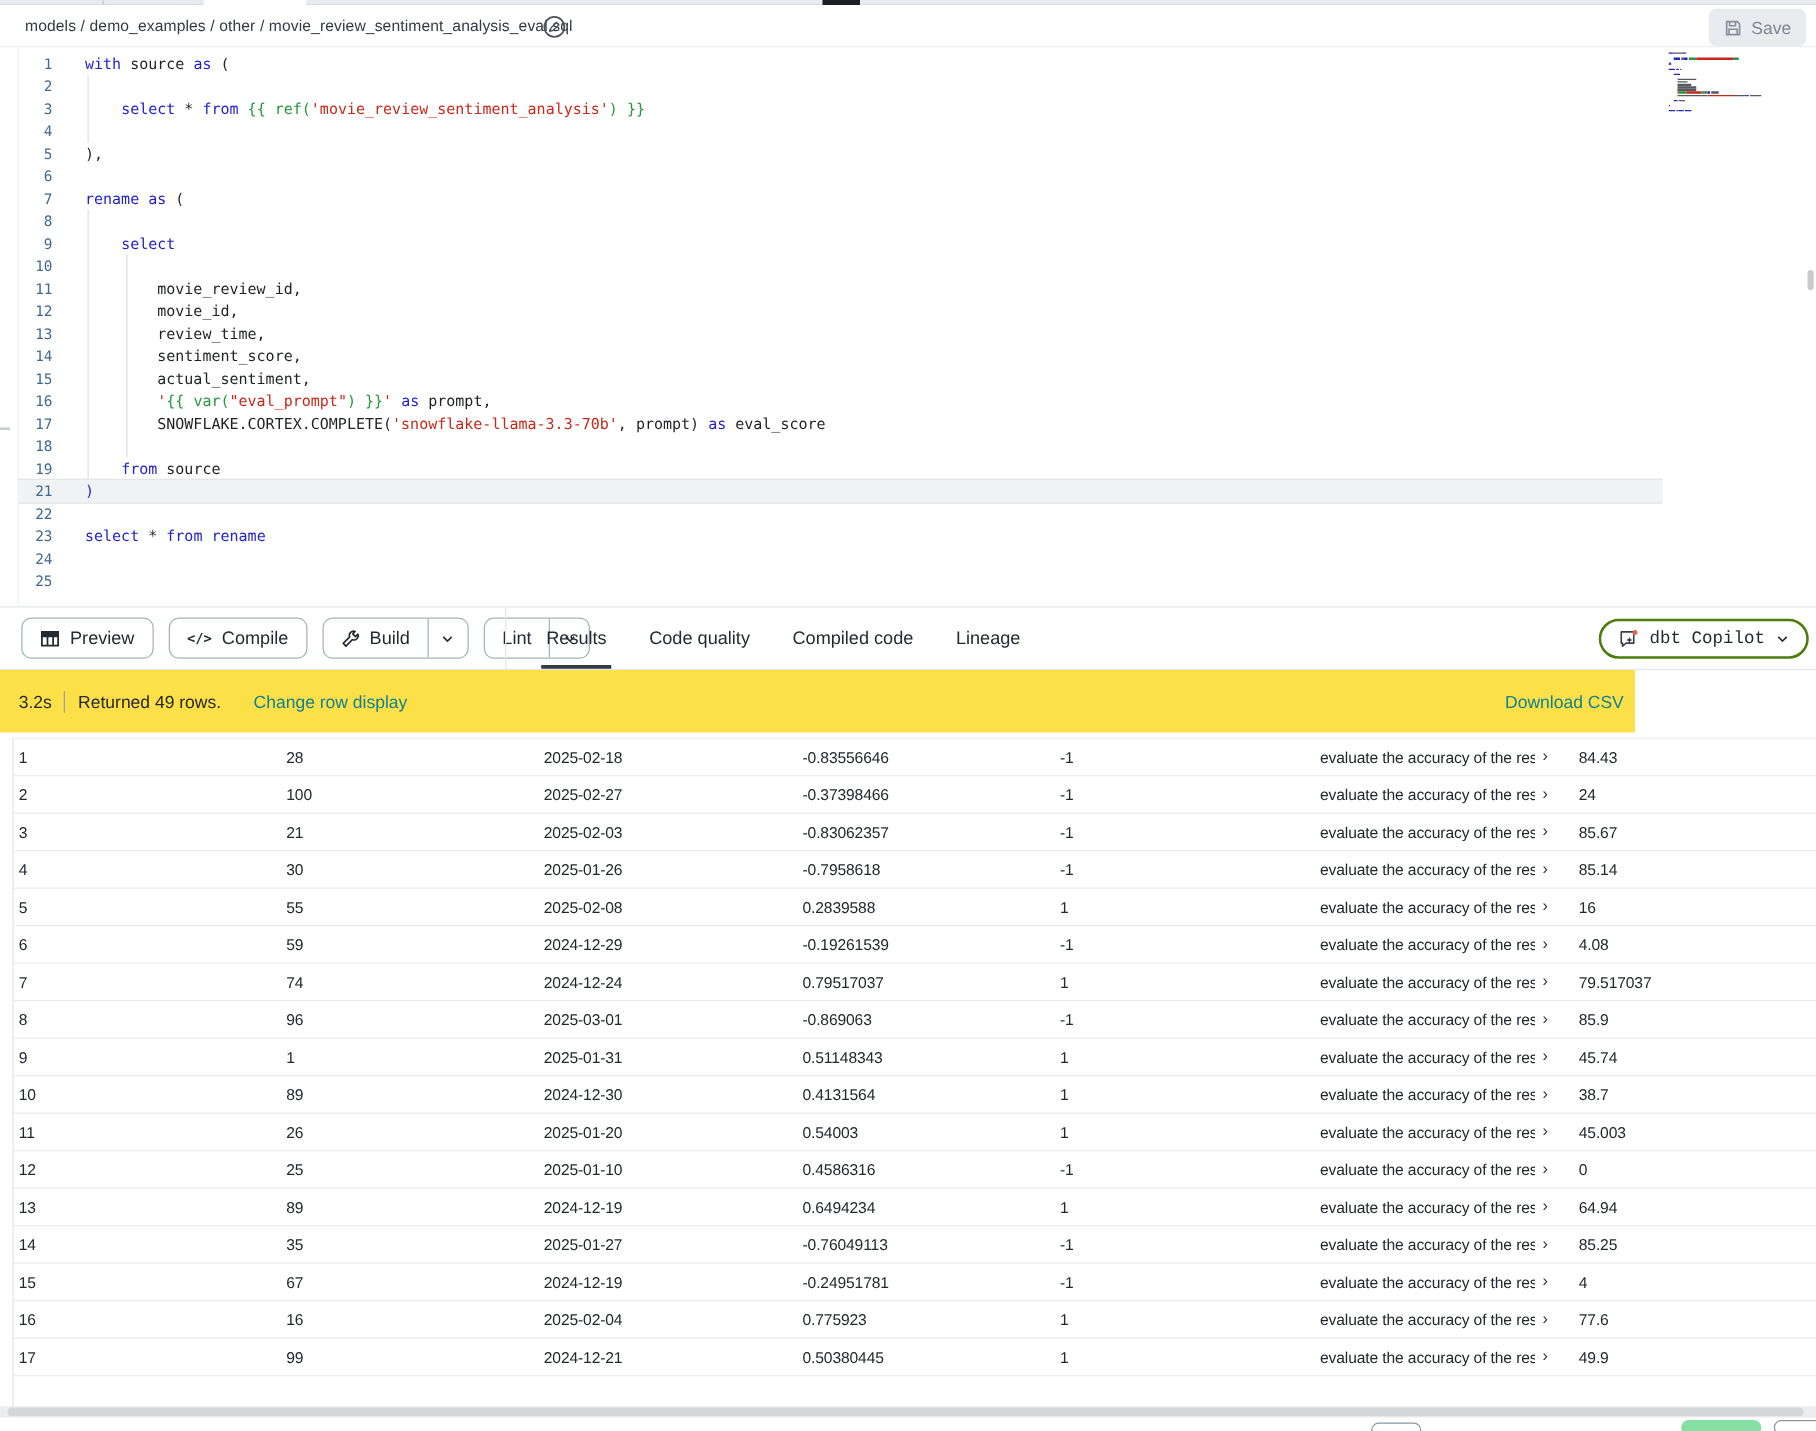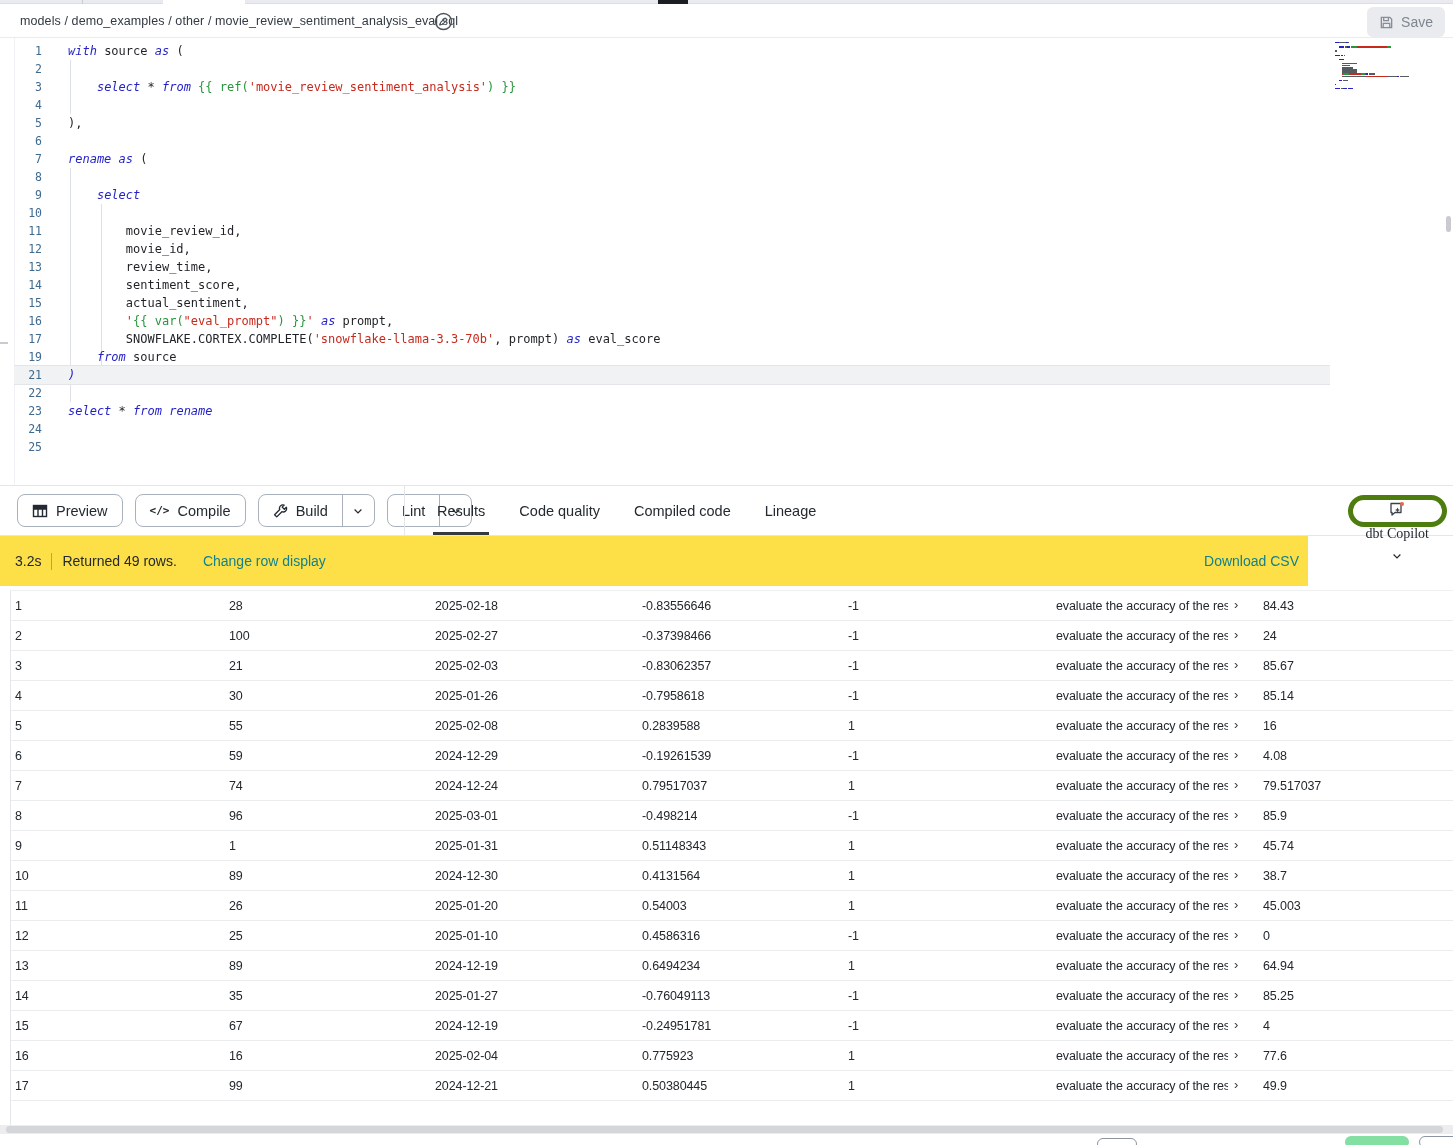--- a/index.html
+++ b/index.html
@@ -27,21 +27,21 @@
   
   .editor{position:absolute;left:0;top:38px;width:1453px;height:447px;background:#fff;overflow:hidden;
     font-family:"DejaVu Sans Mono","Liberation Mono",monospace;font-size:12px;line-height:18px;}
   .editor .leftrail{position:absolute;left:14px;top:0;bottom:0;width:1px;background:#f0f1f4;}
   .code-lines{position:absolute;left:0;top:4px;right:0;}
   .cm-line{position:relative;height:18px;white-space:pre;}
   .cm-line.active::before{content:"";position:absolute;left:14px;width:1316px;top:-1px;bottom:-1px;background:#f1f2f4;
     border-top:1px solid #e3e5e8;border-bottom:1px solid #e3e5e8;}
   .cm-line .ln{position:relative;display:inline-block;width:42px;text-align:right;color:var(--ln);font-size:11.5px;}
   .cm-line .code{position:relative;margin-left:26px;}
-  .tok-k{color:var(--kw);font-style:italic;} .tok-t{color:var(--txt);} .tok-g{color:var(--jinja);} .tok-s{color:var(--str);}
+  .tok-k{color:var(--kw);} .tok-t{color:var(--txt);} .tok-g{color:var(--jinja);} .tok-s{color:var(--str);}
   .guide{position:absolute;width:1px;background:#dde0e5;}
   .g-a1{left:70px;top:22px;height:54px;}
   .g-a2{left:70px;top:130px;height:234px;}
   .g-b{left:101px;top:166px;height:162px;}
   .minimap{position:absolute;right:10px;top:4px;width:108px;height:56px;}
   .mm-line{height:2.1px;white-space:nowrap;line-height:0;font-size:0;}
   .mm-seg{display:inline-block;height:1.4px;}
   .mm-k{background:var(--kw);} .mm-t{background:#555a61;} .mm-g{background:var(--jinja);} .mm-s{background:var(--str);} .mm-sp{background:transparent;}
   .vscroll{position:absolute;right:2px;top:178px;width:5px;height:16px;border-radius:3px;background:#c9cbd0;}
   .resize-tick{position:absolute;left:0;top:342px;width:8px;height:2px;background:#c8cbd0;}
@@ -51,21 +51,21 @@
   .btnrow{position:absolute;left:17px;top:0;height:100%;display:flex;align-items:center;gap:12px;}
   .tbtn{display:flex;align-items:center;height:33px;border:1px solid #a9b2bc;border-radius:8px;background:#fff;
     font-size:14.5px;color:#232a31;font-family:inherit;padding:0;overflow:hidden;}
   .tbtn .main{display:flex;align-items:center;gap:8px;padding:0 14px;height:100%;}
   .tbtn .chev{display:flex;align-items:center;justify-content:center;width:32px;height:100%;border-left:1px solid #a9b2bc;}
   .vdivider{position:absolute;left:404px;top:0;bottom:0;width:1px;background:#e4e6e9;}
   .tabs{position:absolute;left:423px;top:0;bottom:0;display:flex;gap:6px;}
   .tab{position:relative;display:flex;align-items:center;padding:0 14px;font-size:14.5px;color:#242a31;cursor:default;}
   .tab.active::after{content:"";position:absolute;left:10px;right:10px;bottom:0;height:3px;background:#333a42;}
   .copilot{position:absolute;right:6px;top:9px;height:32px;display:flex;align-items:center;gap:8px;padding:0 13px;
-    border:5px solid #4d7c0f;border-radius:16px;background:#fff;font-size:14px;color:#232a31;font-family:Liberation Serif, serif;flex-direction:column;}
+    border:2px solid #4d7c0f;border-radius:16px;background:#fff;font-size:14px;color:#232a31;font-family:Liberation Mono, monospace;}
   
   .statusrow{position:absolute;left:0;top:536px;width:1308px;height:50px;background:#fde047;}
   .status-left{position:absolute;left:15px;top:0;height:100%;display:flex;align-items:center;gap:10px;font-size:14px;color:#24292f;}
   .status-sep{width:1px;height:17px;background:#9aa1a9;}
   .linktext{color:var(--teal);font-size:14px;cursor:pointer;}
   .status-change{margin-left:16px;}
   .status-right{position:absolute;right:9px;top:0;height:100%;display:flex;align-items:center;}
   
   .rtable{position:absolute;left:10px;top:590px;width:1443px;height:535px;border-left:1px solid var(--border);border-top:1px solid #eef0f2;overflow:hidden;background:#fff;}
   .thead{display:grid;grid-template-columns:214px 206px 207px 206px 208px 207px 1fr;height:28px;background:#f6f7f9;border-bottom:1px solid var(--border);}
@@ -128,20 +128,21 @@
       <div class="cm-line"><span class="ln">8</span><span class="code"></span></div>
       <div class="cm-line"><span class="ln">9</span><span class="code"><span class="tok-t">    </span><span class="tok-k">select</span></span></div>
       <div class="cm-line"><span class="ln">10</span><span class="code"></span></div>
       <div class="cm-line"><span class="ln">11</span><span class="code"><span class="tok-t">        movie_review_id,</span></span></div>
       <div class="cm-line"><span class="ln">12</span><span class="code"><span class="tok-t">        movie_id,</span></span></div>
       <div class="cm-line"><span class="ln">13</span><span class="code"><span class="tok-t">        review_time,</span></span></div>
       <div class="cm-line"><span class="ln">14</span><span class="code"><span class="tok-t">        sentiment_score,</span></span></div>
       <div class="cm-line"><span class="ln">15</span><span class="code"><span class="tok-t">        actual_sentiment,</span></span></div>
       <div class="cm-line"><span class="ln">16</span><span class="code"><span class="tok-t">        </span><span class="tok-s">'</span><span class="tok-g">{{ var(</span><span class="tok-s">"eval_prompt"</span><span class="tok-g">) }}</span><span class="tok-s">'</span><span class="tok-t"> </span><span class="tok-k">as</span><span class="tok-t"> prompt,</span></span></div>
       <div class="cm-line"><span class="ln">17</span><span class="code"><span class="tok-t">        SNOWFLAKE.CORTEX.COMPLETE(</span><span class="tok-s">'snowflake-llama-3.3-70b'</span><span class="tok-t">, prompt) </span><span class="tok-k">as</span><span class="tok-t"> eval_score</span></span></div>
+      <div class="cm-line"><span class="ln">18</span><span class="code"></span></div>
       <div class="cm-line"><span class="ln">19</span><span class="code"><span class="tok-t">    </span><span class="tok-k">from</span><span class="tok-t"> source</span></span></div>
       <div class="cm-line active"><span class="ln">21</span><span class="code"><span class="tok-k">)</span></span></div>
       <div class="cm-line"><span class="ln">22</span><span class="code"></span></div>
       <div class="cm-line"><span class="ln">23</span><span class="code"><span class="tok-k">select</span><span class="tok-t"> * </span><span class="tok-k">from</span><span class="tok-t"> </span><span class="tok-k">rename</span></span></div>
       <div class="cm-line"><span class="ln">24</span><span class="code"></span></div>
       <div class="cm-line"><span class="ln">25</span><span class="code"></span></div>
     </div>
   <div class="minimap">
       <div class="mm-line"><span class="mm-seg mm-k" style="width: 3.6px;"></span><span class="mm-seg mm-sp" style="width: 0.9px;"></span><span class="mm-seg mm-t" style="width: 6.3px;"></span><span class="mm-seg mm-k" style="width: 1.8px;"></span><span class="mm-seg mm-sp" style="width: 0.9px;"></span><span class="mm-seg mm-t" style="width: 0.9px;"></span></div>
       <div class="mm-line"></div>
@@ -338,21 +339,21 @@
         <div class="tc prompt-cell">
           <span class="prompt-text">evaluate the accuracy of the res…</span>
           <span class="prompt-chev">›</span>
         </div>
         <div class="tc">79.517037</div>
       </div>
       <div class="trow">
         <div class="tc">8</div>
         <div class="tc">96</div>
         <div class="tc">2025-03-01</div>
-        <div class="tc">-0.498214</div>
+        <div class="tc">-0.869063</div>
         <div class="tc">-1</div>
         <div class="tc prompt-cell">
           <span class="prompt-text">evaluate the accuracy of the res…</span>
           <span class="prompt-chev">›</span>
         </div>
         <div class="tc">85.9</div>
       </div>
       <div class="trow">
         <div class="tc">9</div>
         <div class="tc">1</div>

